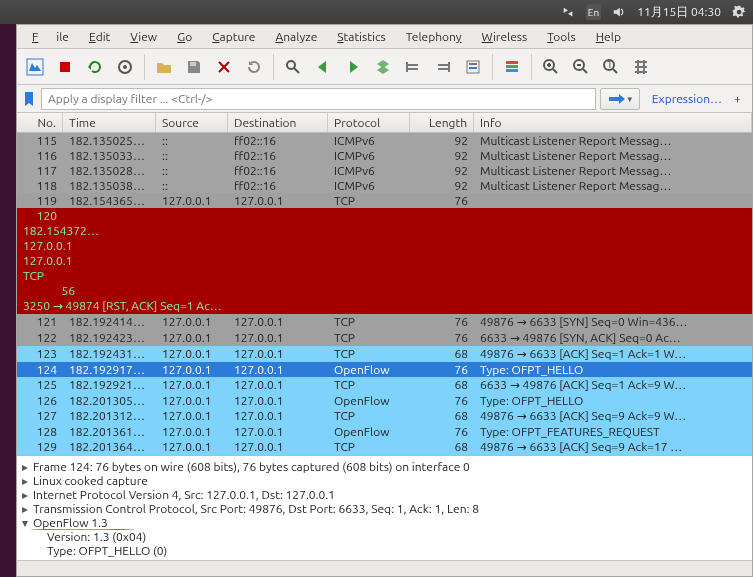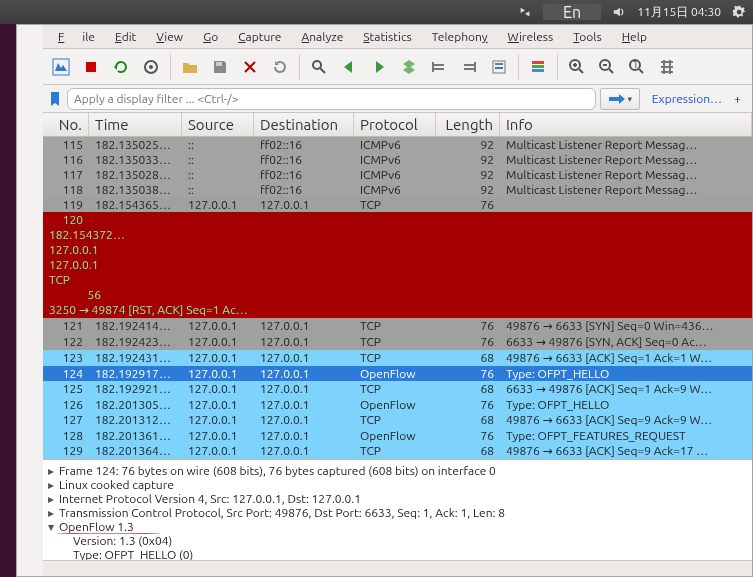--- a/index.html
+++ b/index.html
@@ -1,36 +1,36 @@
 <!DOCTYPE html>
 <html><head>
 <meta charset="utf-8">
 <style>
 * { margin: 0; padding: 0; box-sizing: border-box; font-family: "Ubuntu", "DejaVu Sans", sans-serif; font-size: 12px; }
 body { background: #2c001e; width: 753px; height: 577px; overflow: hidden; }
 .topbar { height: 24px; background: linear-gradient(#4c4c4c,#3c3c3c); color: #eee; display: flex; align-items: center; justify-content: flex-end; padding: 0 6px; gap: 10px; }
 .topbar .icon { width: 16px; height: 16px; display: inline-flex; align-items: center; justify-content: center; fill: #ddd; }
 .launcher { position: absolute; left: 0; top: 24px; width: 16px; height: 553px; background: #3b1230; }
-.window { position: absolute; left: 16px; top: 24px; width: 737px; height: 553px; background: #f2f1f0; display: flex; flex-direction: column; border: 1px solid #a9a6a2; padding-left: 26px; }
+.window { position: absolute; left: 16px; top: 24px; width: 737px; height: 553px; background: #f2f1f0; display: flex; flex-direction: column; border: 1px solid #a9a6a2; }
 .menubar { height: 24px; background: #ece9e6; display: flex; align-items: center; padding: 0 6px; gap: 2px; border-bottom: 1px solid #c8c5c1; }
 .menubar span { padding: 2px 9px; color: #2c2c2c; }
 .menubar span u { text-decoration: underline; }
 .toolbar { height: 36px; background: #f3f2f0; display: flex; align-items: center; padding: 0 4px; gap: 2px; border-bottom: 1px solid #c8c5c1; }
 .tb-btn { width: 28px; height: 28px; border: 1px solid transparent; border-radius: 3px; display: flex; align-items: center; justify-content: center; }
 .tb-sep { width: 1px; height: 26px; background: #cfccc7; margin: 0 3px; }
 .filterbar { height: 28px; display: flex; align-items: center; gap: 4px; padding: 2px 4px; background: #f2f1f0; border-bottom: 1px solid #c8c5c1; }
 .filterbar .bk { width: 16px; height: 20px; display:flex;align-items:center;justify-content:center; }
-.filterbar input { flex: 1; height: 22px; border: 1px solid #bfbcb6; border-radius: 6px; padding: 0 6px; color: #999; background:#fff; }
+.filterbar input { flex: 1; height: 22px; border: 1px solid #bfbcb6; border-radius: 0; padding: 0 6px; color: #999; background:#fff; }
 .filterbar .go { width: 40px; height: 22px; border: 1px solid #bfbcb6; border-radius: 2px; background: linear-gradient(#fafafa,#e8e8e6); display:flex;align-items:center;justify-content:center; }
 .filterbar .expr { padding: 0 8px; color:#1d4ed8; }
 .filterbar .plus { width: 14px; color:#2c2c2c; }
 .packet-list { background:#fff; border-bottom: 1px solid #bcbab6; }
 .plist-head, .plist-row { display:flex; font-family: "DejaVu Sans Mono","Ubuntu Mono",monospace; font-size: 12px; }
 .plist-head { background: linear-gradient(#f5f4f2,#e6e4e0); border-bottom:1px solid #bcbab6; }
-.plist-head .col { border-right:1px solid #cfccc7; padding: 3px 6px; color:#333; font-family:"Ubuntu",sans-serif; font-size:15px; }
+.plist-head .col { border-right:1px solid #cfccc7; padding: 3px 6px; color:#333; font-family:"Ubuntu",sans-serif; font-size:12px; }
 .col-no{width:46px;text-align:right;padding-right:6px;} .col-time{width:93px;} .col-src{width:72px;} .col-dst{width:100px;} .col-proto{width:82px;} .col-len{width:64px;text-align:right;padding-right:10px;} .col-info{flex:1;}
 .plist-row .col{padding:1px 6px; white-space:nowrap; overflow:hidden; text-overflow:ellipsis;}
 .r-white{background:#a3a3a3;color:#222;justify-content:center;} .r-lav{background:#7dd3fc;color:#222;} .r-grey{background:#a0a0a0;color:#222;}
 .r-red{background:#a40000;color:#86efac;flex-direction:column;} .r-blue{background:#2d7bd8;color:#fff;}
 .details { flex:1; background:#fff; padding:4px 2px 4px 2px; font-family: "DejaVu Sans Mono",monospace; font-size:12px; color:#222; overflow:hidden; }
 .details .row{display:flex;align-items:flex-start;gap:2px;line-height:14px;}
 .details .tri{width:12px;text-align:center;color:#555;cursor:pointer;}
 .details .row.lvl1{padding-left:0;} .details .row.lvl3{padding-left:28px;}
 .underline-red{display:inline-block;position:relative;}
 .underline-red::after{content:"";position:absolute;left:-2px;right:-26px;bottom:-2px;height:4px;border-bottom:2px solid #c00;border-radius:50%;transform:scaleY(0.45);}
@@ -39,21 +39,21 @@
 </style>
 </head>
 <body>
 
 <div class="topbar">
   <span class="icon">
       <svg width="14" height="14" viewBox="0 0 16 16">
         <path fill="#ddd" d="M3 3l5 3-5 3V3zm10 10l-5-3 5-3v6z"></path>
       </svg>
     </span>
-  <span class="icon" style="background:#555;border-radius:2px;padding:0 20px;color:#eee;font-size:16px;width:auto">En</span>
+  <span class="icon" style="background:#555;border-radius:2px;padding:0 2px;color:#eee;font-size:10px;width:auto">En</span>
   <span class="icon">
       <svg width="14" height="14" viewBox="0 0 16 16">
         <path fill="#ddd" d="M2 6h3l4-3v10l-4-3H2zM11 4a5 5 0 010 8l-1-1a3.5 3.5 0 000-6z"></path>
       </svg>
     </span>
   <span style="color:#eee">11月15日 04:30</span>
   <span class="icon">
       <svg width="14" height="14" viewBox="0 0 16 16">
         <path fill="#ddd" d="M8 5a3 3 0 100 6 3 3 0 000-6zm7 3l-2 .5-.8 1.9 1 1.8-1.4 1.4-1.8-1-1.9.8L7.5 15h-2l-.5-2-1.9-.8-1.8 1L0 11.8l1-1.8L.2 8 0 7.5v-2l2-.5.8-1.9-1-1.8L3.2 0l1.8 1L7 .2 7.5 0h2l.5 2 1.9.8 1.8-1L15 3.2l-1 1.8.8 1.9 2 .5z" transform="scale(.9) translate(1 1)"></path>
       </svg>

